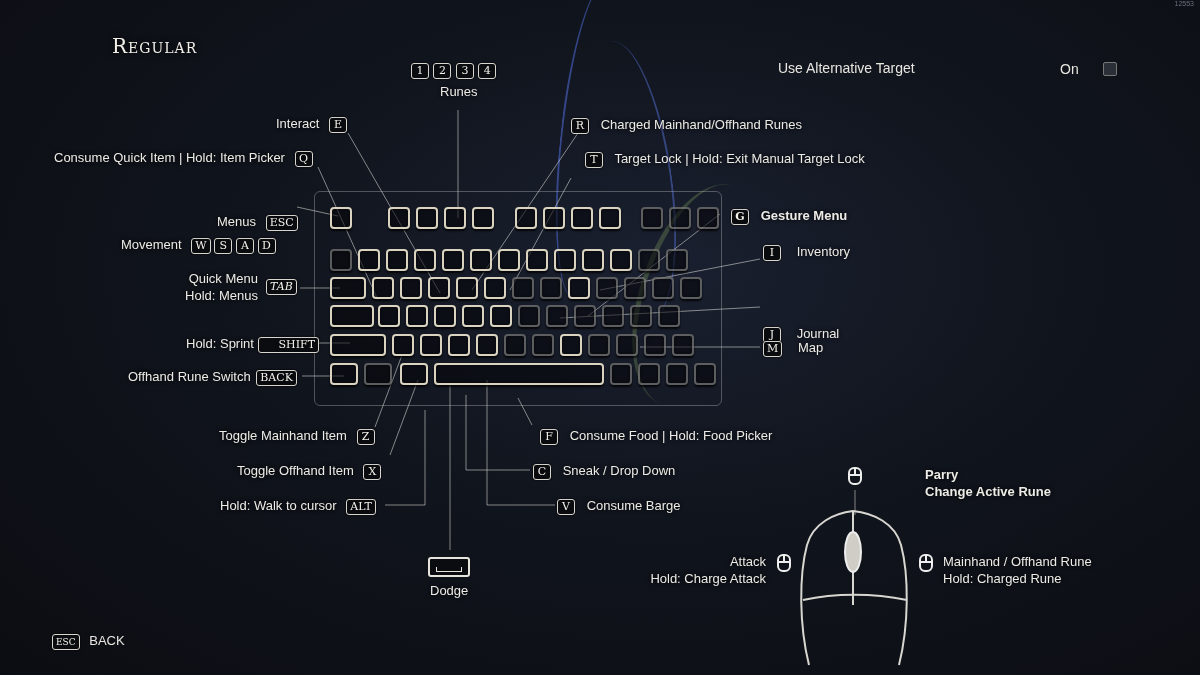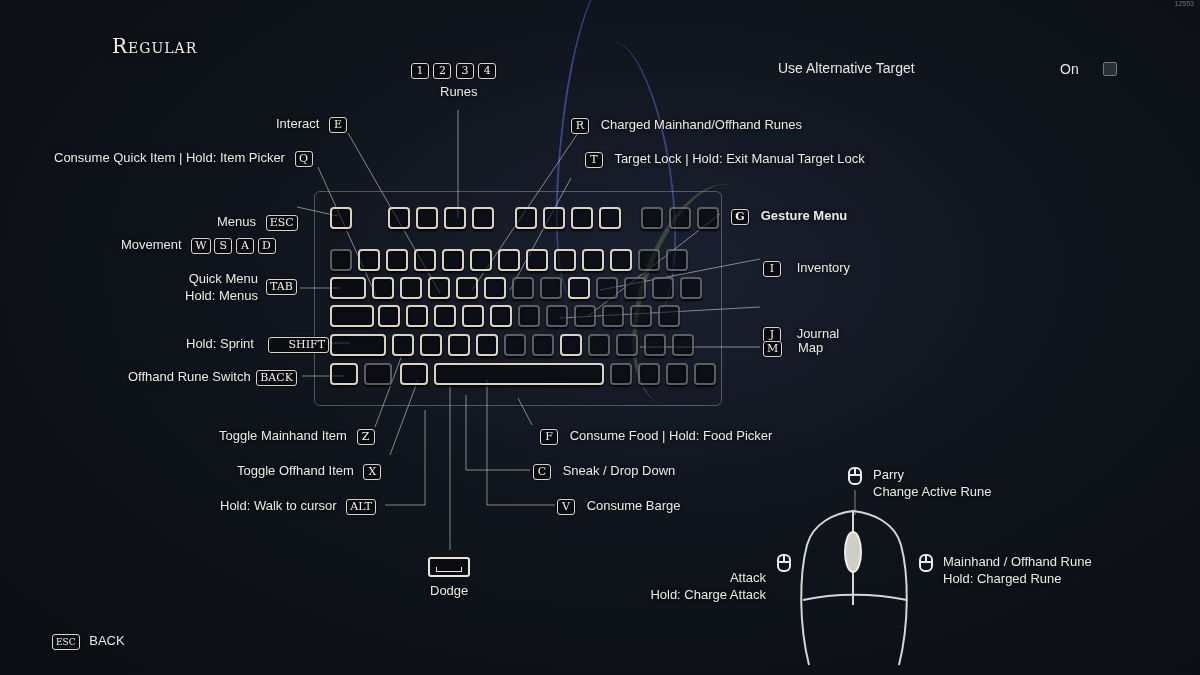--- a/index.html
+++ b/index.html
@@ -202,43 +202,43 @@
   <span>Movement</span>
   <span class="key" style="margin-left:6px;">W</span>
   <span class="key">S</span>
   <span class="key">A</span>
   <span class="key">D</span>
 </div>
 <div class="lbl right" style="left:170px;top:270px;width:88px;">
   <div>Quick Menu</div>
   <div>Hold: Menus</div>
 </div>
-<span class="key abs" style="left:266px;top:279px;">TAB</span>
+<span class="key abs" style="left:266px;top:279px;font-style:italic;">TAB</span>
 <div class="lbl" style="left:186px;top:335px;">
   <span>Hold: Sprint</span>
-  <span class="key" style="margin-left:10px;padding-left:20px;">SHIFT</span>
+  <span class="key" style="margin-left:0;padding-left:20px;">SHIFT</span>
 </div>
 <div class="lbl" style="left:128px;top:368px;">
   <span>Offhand Rune Switch</span>
   <span class="key" style="margin-left:2px;">BACK</span>
 </div>
 
 <div class="lbl" style="left:571px;top:116px;">
   <span class="key" style="margin-right:8px;">R</span>
   <span>Charged Mainhand/Offhand Runes</span>
 </div>
 <div class="lbl" style="left:577px;top:150px;margin-left:8px;">
   <span class="key" style="margin-right:8px;">T</span>
   <span>Target Lock | Hold: Exit Manual Target Lock</span>
 </div>
 <div class="lbl" style="left:731px;top:207px;font-weight:bold;">
   <span class="key" style="margin-right:8px;">G</span>
   <span>Gesture Menu</span>
 </div>
-<div class="lbl" style="left:763px;top:259px;">
+<div class="lbl" style="left:763px;top:243px;">
   <span class="key" style="margin-right:12px;">I</span>
   <span>Inventory</span>
 </div>
 <div class="lbl" style="left:763px;top:300px;margin-top:25px;">
   <span class="key" style="margin-right:12px;">J</span>
   <span>Journal</span>
 </div>
 <div class="lbl" style="left:763px;top:339px;">
   <span class="key" style="margin-right:12px;">M</span>
   <span>Map</span>
@@ -277,26 +277,26 @@
     <path d="M14 160 C4 120 4 70 12 40 C18 18 40 8 58 6 C78 8 100 18 106 40 C114 70 114 120 104 160"></path>
     <line x1="58" y1="6" x2="58" y2="100"></line>
     <path d="M8 95 C40 88 78 88 112 95"></path>
   </g>
   <ellipse cx="58" cy="47" rx="8" ry="20" fill="#cfcdc6" stroke="#eee" stroke-width="2"></ellipse>
 </svg>
 
 <div class="lbl" style="left:848px;top:466px;">
   <span class="mouse-ico"></span>
 </div>
-<div class="lbl" style="left:873px;top:466px;">
+<div class="lbl" style="left:925px;top:466px;font-weight:bold;">
   <div>Parry</div>
   <div>Change Active Rune</div>
 </div>
 
-<div class="lbl right" style="left:610px;top:553px;width:156px;margin-top:16px;">
+<div class="lbl right" style="left:610px;top:553px;width:156px;">
   <div>Attack</div>
   <div>Hold: Charge Attack</div>
 </div>
 <div class="lbl" style="left:777px;top:553px;">
   <span class="mouse-ico"></span>
 </div>
 
 <div class="lbl" style="left:919px;top:553px;">
   <span class="mouse-ico"></span>
 </div>

